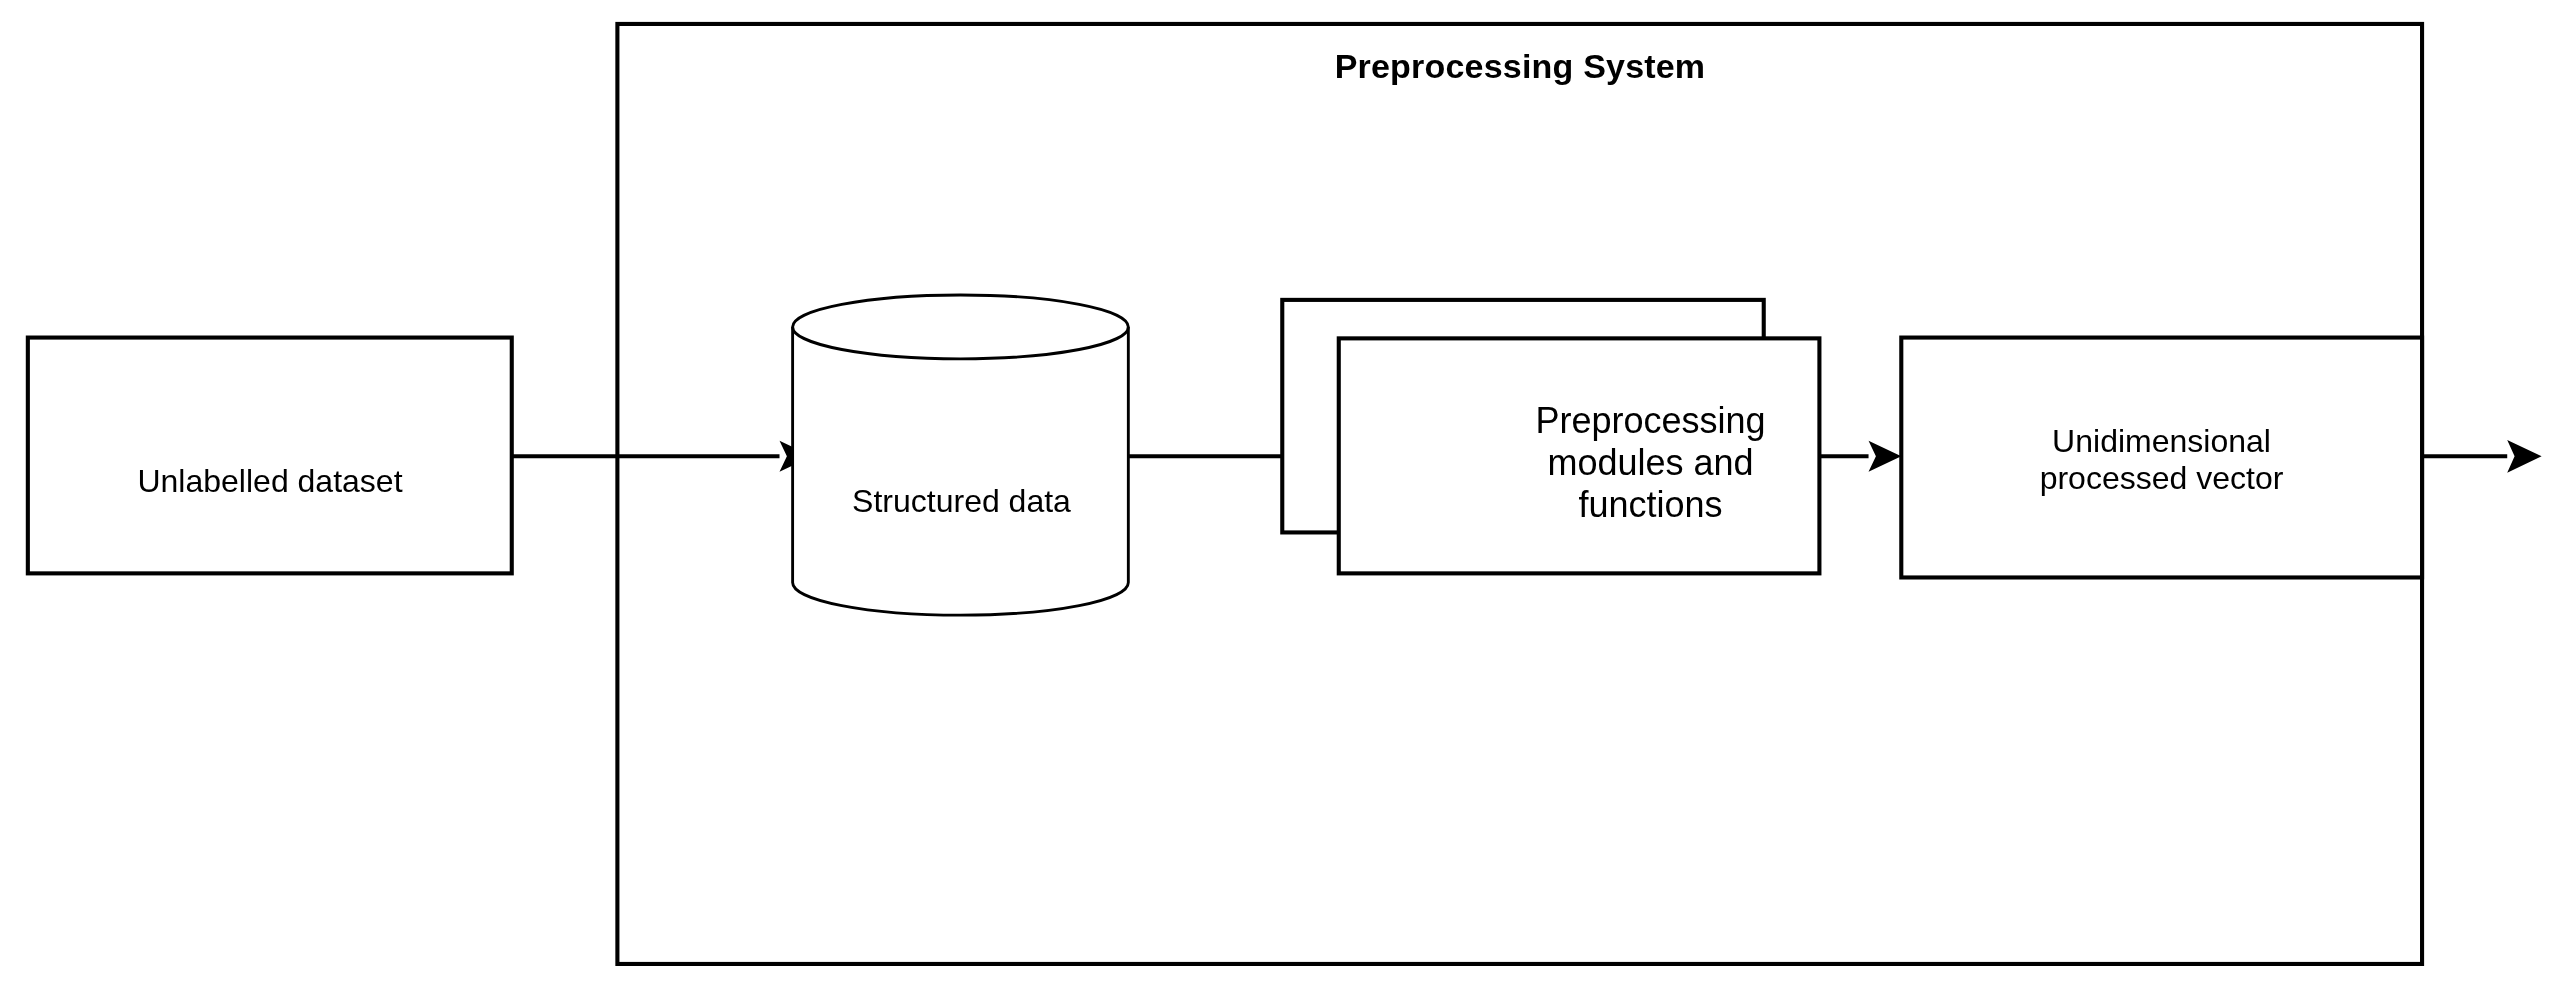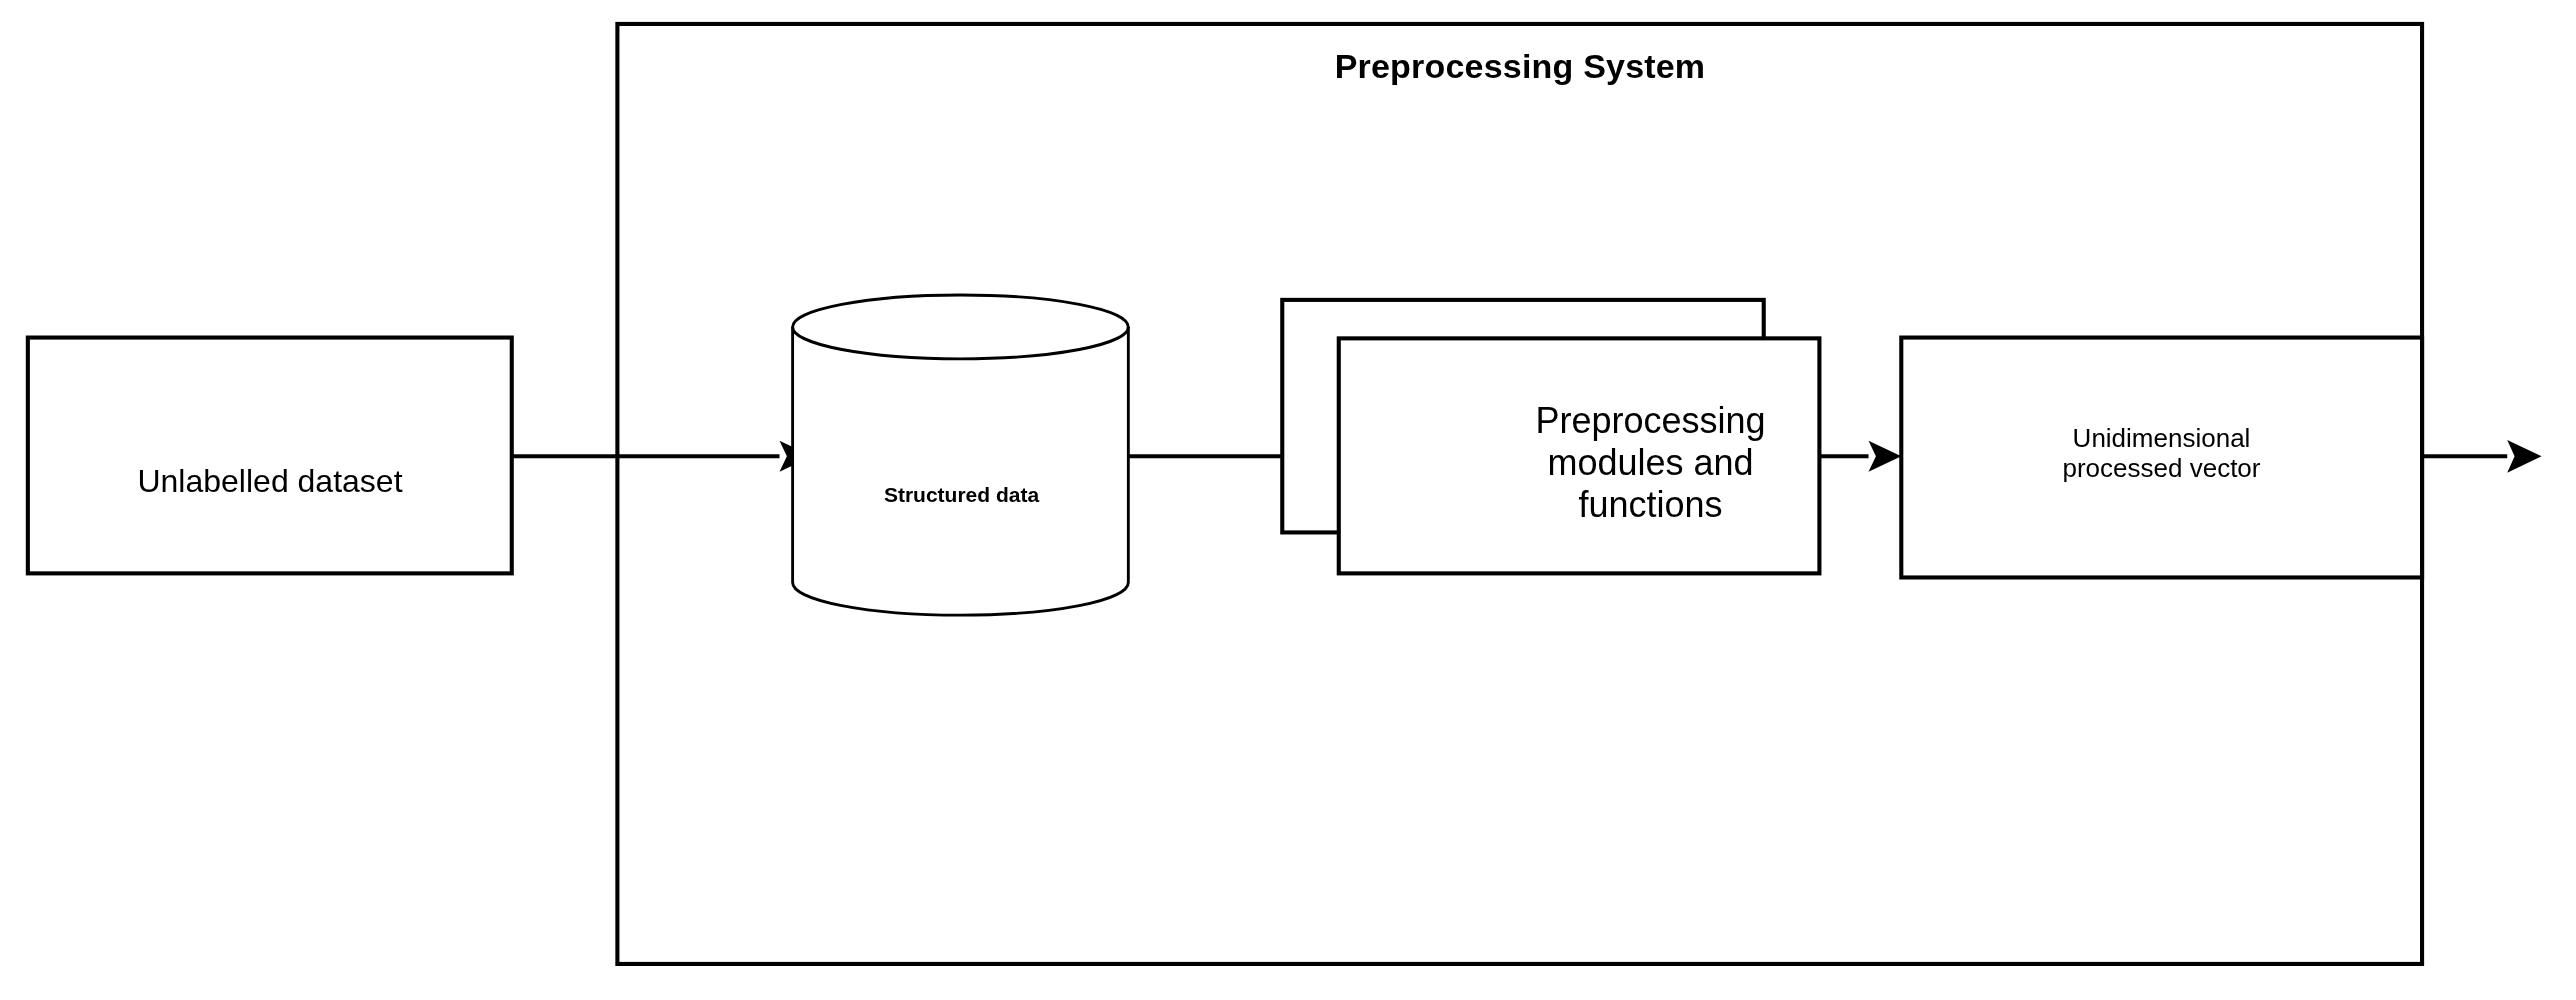--- a/index.html
+++ b/index.html
@@ -66,35 +66,34 @@
     left: 28px;
     top: 437px;
     width: 484px;
     font-size: 32px;
     margin-top: 26px;
   }
   #label-structured {
     left: 793px;
     top: 483px;
     width: 337px;
-    font-size: 21px;
-    font-weight: bold;
+    font-size: 32px;
   }
   #label-modules {
     left: 1410px;
     top: 400px;
     width: 481px;
     font-size: 36px;
     text-align: center;
   }
   #label-vector {
     left: 1901px;
     top: 423px;
     width: 521px;
-    font-size: 26px;
+    font-size: 32px;
   }
 </style>
 </head>
 <body>
 
 <div id="canvas">
 
   <svg class="layer" viewBox="0 0 3146 1222" xmlns="http://www.w3.org/2000/svg">
 
     <rect x="754" y="29" width="2204" height="1148" class="shape-stroke"></rect>

